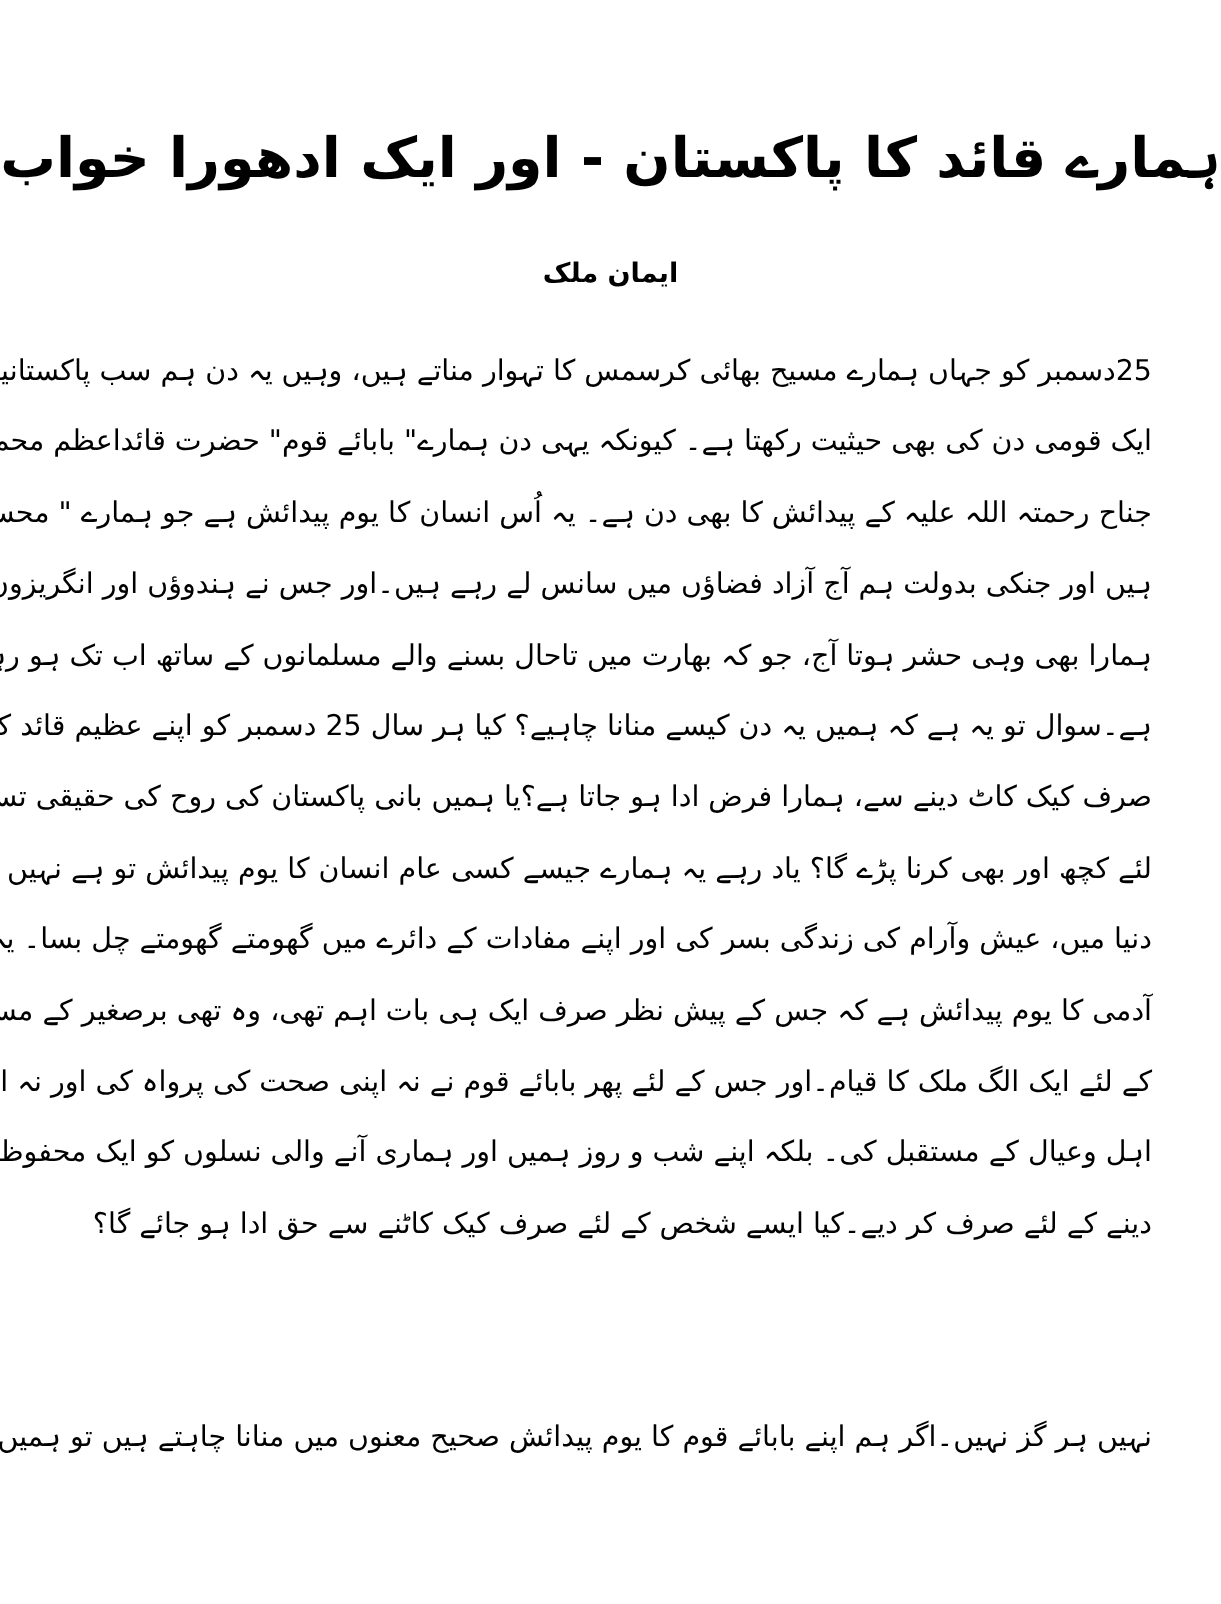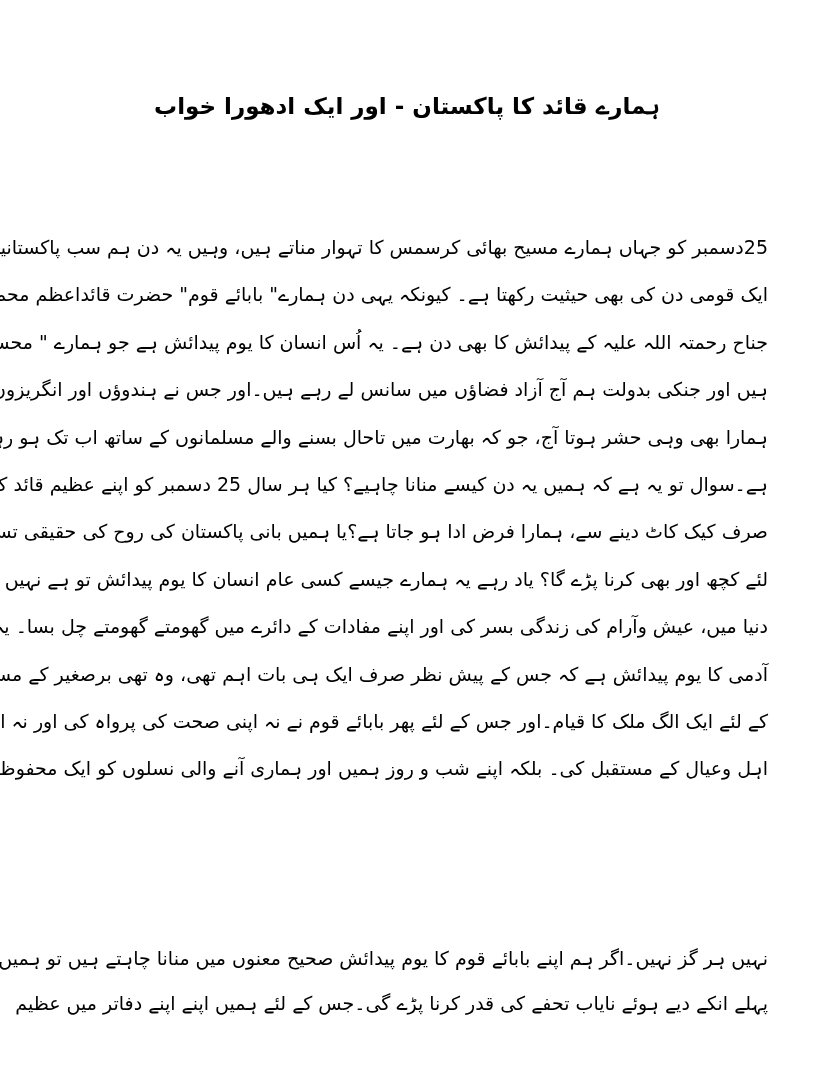--- a/index.html
+++ b/index.html
@@ -21,21 +21,21 @@
       width: 814px;
       height: 1069px;
       background: #ffffff;
     }
     .title {
       position: absolute;
       top: 86px;
       left: 0;
       width: 814px;
       text-align: center;
-      font-size: 23px;
+      font-size: 37px;
       font-weight: bold;
       line-height: 40px;
       margin: 0;
       direction: rtl;
     }
     .author {
       position: absolute;
       top: 170px;
       left: 0;
       width: 814px;
@@ -72,34 +72,35 @@
       height: 45px;
     }
   </style>
 </head>
 <body>
 
 <div class="page">
 
   <h1 class="title">ہمارے قائد کا پاکستان - اور ایک ادھورا خواب</h1>
 
+  <div class="author">ایمان ملک</div>
 
   <div class="body-text para-1">
     <span class="line">25دسمبر کو جہاں ہمارے مسیح بھائی کرسمس کا تہوار مناتے ہیں، وہیں یہ دن ہم سب پاکستانیوں کے لئے</span>
     <span class="line">ایک قومی دن کی بھی حیثیت رکھتا ہے۔ کیونکہ یہی دن ہمارے" بابائے قوم" حضرت قائداعظم محمد علی</span>
     <span class="line">جناح رحمتہ اللہ علیہ کے پیدائش کا بھی دن ہے۔ یہ اُس انسان کا یوم پیدائش ہے جو ہمارے " محسن عظیم"</span>
     <span class="line">ہیں اور جنکی بدولت ہم آج آزاد فضاؤں میں سانس لے رہے ہیں۔اور جس نے ہندوؤں اور انگریزوں</span>
     <span class="line">ہمارا بھی وہی حشر ہوتا آج، جو کہ بھارت میں تاحال بسنے والے مسلمانوں کے ساتھ اب تک ہو رہا</span>
     <span class="line">ہے۔سوال تو یہ ہے کہ ہمیں یہ دن کیسے منانا چاہیے؟ کیا ہر سال 25 دسمبر کو اپنے عظیم قائد کے لئے</span>
     <span class="line">صرف کیک کاٹ دینے سے، ہمارا فرض ادا ہو جاتا ہے؟یا ہمیں بانی پاکستان کی روح کی حقیقی تسکین کے</span>
     <span class="line">لئے کچھ اور بھی کرنا پڑے گا؟ یاد رہے یہ ہمارے جیسے کسی عام انسان کا یوم پیدائش تو ہے نہیں جو آیا</span>
     <span class="line">دنیا میں، عیش وآرام کی زندگی بسر کی اور اپنے مفادات کے دائرے میں گھومتے گھومتے چل بسا۔ یہ تو اُس</span>
     <span class="line">آدمی کا یوم پیدائش ہے کہ جس کے پیش نظر صرف ایک ہی بات اہم تھی، وہ تھی برصغیر کے مسلمانوں</span>
     <span class="line">کے لئے ایک الگ ملک کا قیام۔اور جس کے لئے پھر بابائے قوم نے نہ اپنی صحت کی پرواہ کی اور نہ اپنے</span>
     <span class="line">اہل وعیال کے مستقبل کی۔ بلکہ اپنے شب و روز ہمیں اور ہماری آنے والی نسلوں کو ایک محفوظ مستقبل</span>
+    <span class="line last">دینے کے لئے صرف کر دیے۔کیا ایسے شخص کے لئے صرف کیک کاٹنے سے حق ادا ہو جائے گا؟</span>
   </div>
 
   <div class="body-text para-2">
     <span class="line">نہیں ہر گز نہیں۔اگر ہم اپنے بابائے قوم کا یوم پیدائش صحیح معنوں میں منانا چاہتے ہیں تو ہمیں سب سے</span>
-    <span class="line last">پہلے انکے دیے ہوئے نایاب تحفے کی قدر کرنا پڑے گی۔جس کے لئے ہمیں اپنے اپنے دفاتر میں عظیم</span>
   </div>
 
 </div>
 
 </body></html>

